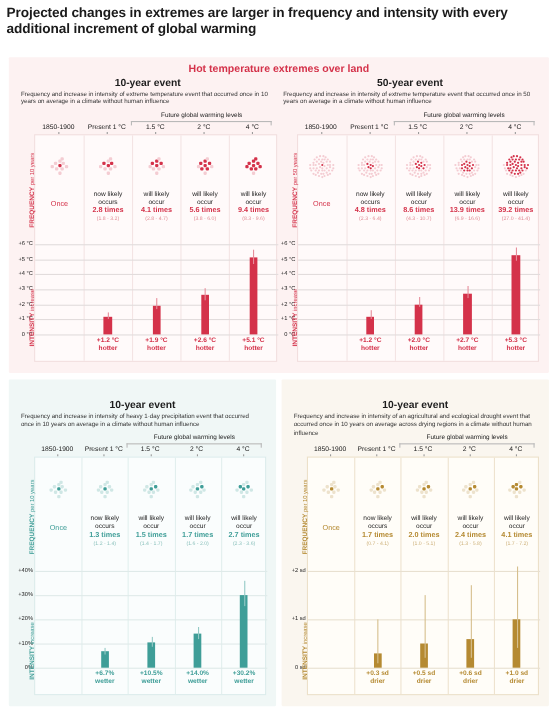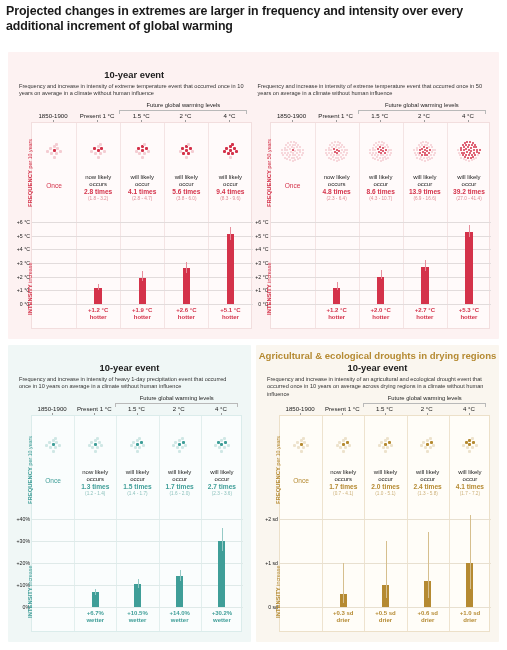--- a/index.html
+++ b/index.html
@@ -87,23 +87,24 @@
   .ytick { position: absolute; font-size: 5.2px; color: #1a1a1a; text-align: right; white-space: nowrap; }
   .bar { position: absolute; }
   .whisk { position: absolute; width: 1px; }
   .ival { position: absolute; text-align: center; font-size: 6.0px; font-weight: bold; line-height: 1.2; }
   .iv-red  { color: #d4324a; } .iv-teal { color: #3f9e98; } .iv-gold { color: #b58a32; }
 </style>
 </head>
 <body>
 
 <div id="fig">
-  <div class="fig-title">Projected changes in extremes are larger in frequency and intensity over every additional increment of global warming</div>
+  <div class="fig-title">Projected changes in extremes are larger in frequency and intensity with every additional increment of global warming</div>
   <div id="panels">
       <div class="panel panel-red" style="left: 8px; top: 52px; width: 491px; height: 287px;">
+        <div class="cat-title cat-red">Hot temperature extremes over land</div>
         <div class="sub" style="left: 7px; width: 238.5px;">
           <div class="ev-title" style="position: absolute; left: 0px; top: 17px; width: 100%; text-align: center;">10-year event</div>
           <div class="ev-desc" style="position: absolute; left: 0px; top: 29px; width: 100%;">Frequency and increase in intensity of extreme temperature event that occurred once in 10 years on average in a climate without human influence</div>
           <div class="fgw-label" style="left: 104.2px; top: 50px; width: 128.3px;">Future global warming levels</div>
           <div class="fgw-bracket" style="left: 104.2px; top: 58px; width: 128.3px;"></div>
           <div class="col-head" style="left: 16px; top: 60px; width: 44.1px;">1850-1900</div>
           <div class="col-tick" style="left: 38.05px; top: 68px;"></div>
           <div class="col-head" style="left: 60.1px; top: 60px; width: 44.1px;">Present 1 °C</div>
           <div class="col-tick" style="left: 82.15px; top: 68px;"></div>
           <div class="col-head" style="left: 104.2px; top: 60px; width: 44.1px;">1.5 °C</div>
@@ -250,20 +251,21 @@
               <div class="ival iv-red" style="left: 176.4px; top: 85px; width: 44.1px;">
                 <div>+5.1 °C</div>
                 <div>hotter</div>
               </div>
             </div>
           </div>
           <div class="side-label sl-red" style="left: 12px; top: 155px;"><span>FREQUENCY</span> <span class="thin">per 10 years</span></div>
           <div class="side-label sl-red" style="left: 12px; top: 263px;"><span>INTENSITY</span> <span class="thin">increase</span></div>
         </div>
         <div class="sub" style="left: 245.5px; width: 238.5px;">
+          <div class="ev-title" style="position: absolute; left: 0px; top: 17px; width: 100%; text-align: center;">50-year event</div>
           <div class="ev-desc" style="position: absolute; left: 0px; top: 29px; width: 100%;">Frequency and increase in intensity of extreme temperature event that occurred once in 50 years on average in a climate without human influence</div>
           <div class="fgw-label" style="left: 104.2px; top: 50px; width: 128.3px;">Future global warming levels</div>
           <div class="fgw-bracket" style="left: 104.2px; top: 58px; width: 128.3px;"></div>
           <div class="col-head" style="left: 16px; top: 60px; width: 44.1px;">1850-1900</div>
           <div class="col-tick" style="left: 38.05px; top: 68px;"></div>
           <div class="col-head" style="left: 60.1px; top: 60px; width: 44.1px;">Present 1 °C</div>
           <div class="col-tick" style="left: 82.15px; top: 68px;"></div>
           <div class="col-head" style="left: 104.2px; top: 60px; width: 44.1px;">1.5 °C</div>
           <div class="col-tick" style="left: 126.25px; top: 68px;"></div>
           <div class="col-head" style="left: 148.3px; top: 60px; width: 44.1px;">2 °C</div>
@@ -766,21 +768,20 @@
                 <div>+30.2%</div>
                 <div>wetter</div>
               </div>
             </div>
           </div>
           <div class="side-label sl-teal" style="left: 12px; top: 159px;"><span>FREQUENCY</span> <span class="thin">per 10 years</span></div>
           <div class="side-label sl-teal" style="left: 12px; top: 273px;"><span>INTENSITY</span> <span class="thin">increase</span></div>
         </div>
       </div>
       <div class="panel panel-gold" style="left: 256px; top: 345px; width: 243px; height: 297px;">
-        <div class="cat-title cat-gold">Agricultural &amp; ecological droughts in drying regions</div>
         <div class="sub" style="left: 7px; width: 229px;">
           <div class="ev-title" style="position: absolute; left: 0px; top: 17px; width: 100%; text-align: center;">10-year event</div>
           <div class="ev-desc" style="position: absolute; left: 0px; top: 29px; width: 100%;">Frequency and increase in intensity of an agricultural and ecological drought event that occurred once in 10 years on average across drying regions in a climate without human influence</div>
           <div class="fgw-label" style="left: 100.4px; top: 50px; width: 122.6px;">Future global warming levels</div>
           <div class="fgw-bracket" style="left: 100.4px; top: 58px; width: 122.6px;"></div>
           <div class="col-head" style="left: 16px; top: 60px; width: 42.2px;">1850-1900</div>
           <div class="col-tick" style="left: 37.1px; top: 68px;"></div>
           <div class="col-head" style="left: 58.2px; top: 60px; width: 42.2px;">Present 1 °C</div>
           <div class="col-tick" style="left: 79.3px; top: 68px;"></div>
           <div class="col-head" style="left: 100.4px; top: 60px; width: 42.2px;">1.5 °C</div>

